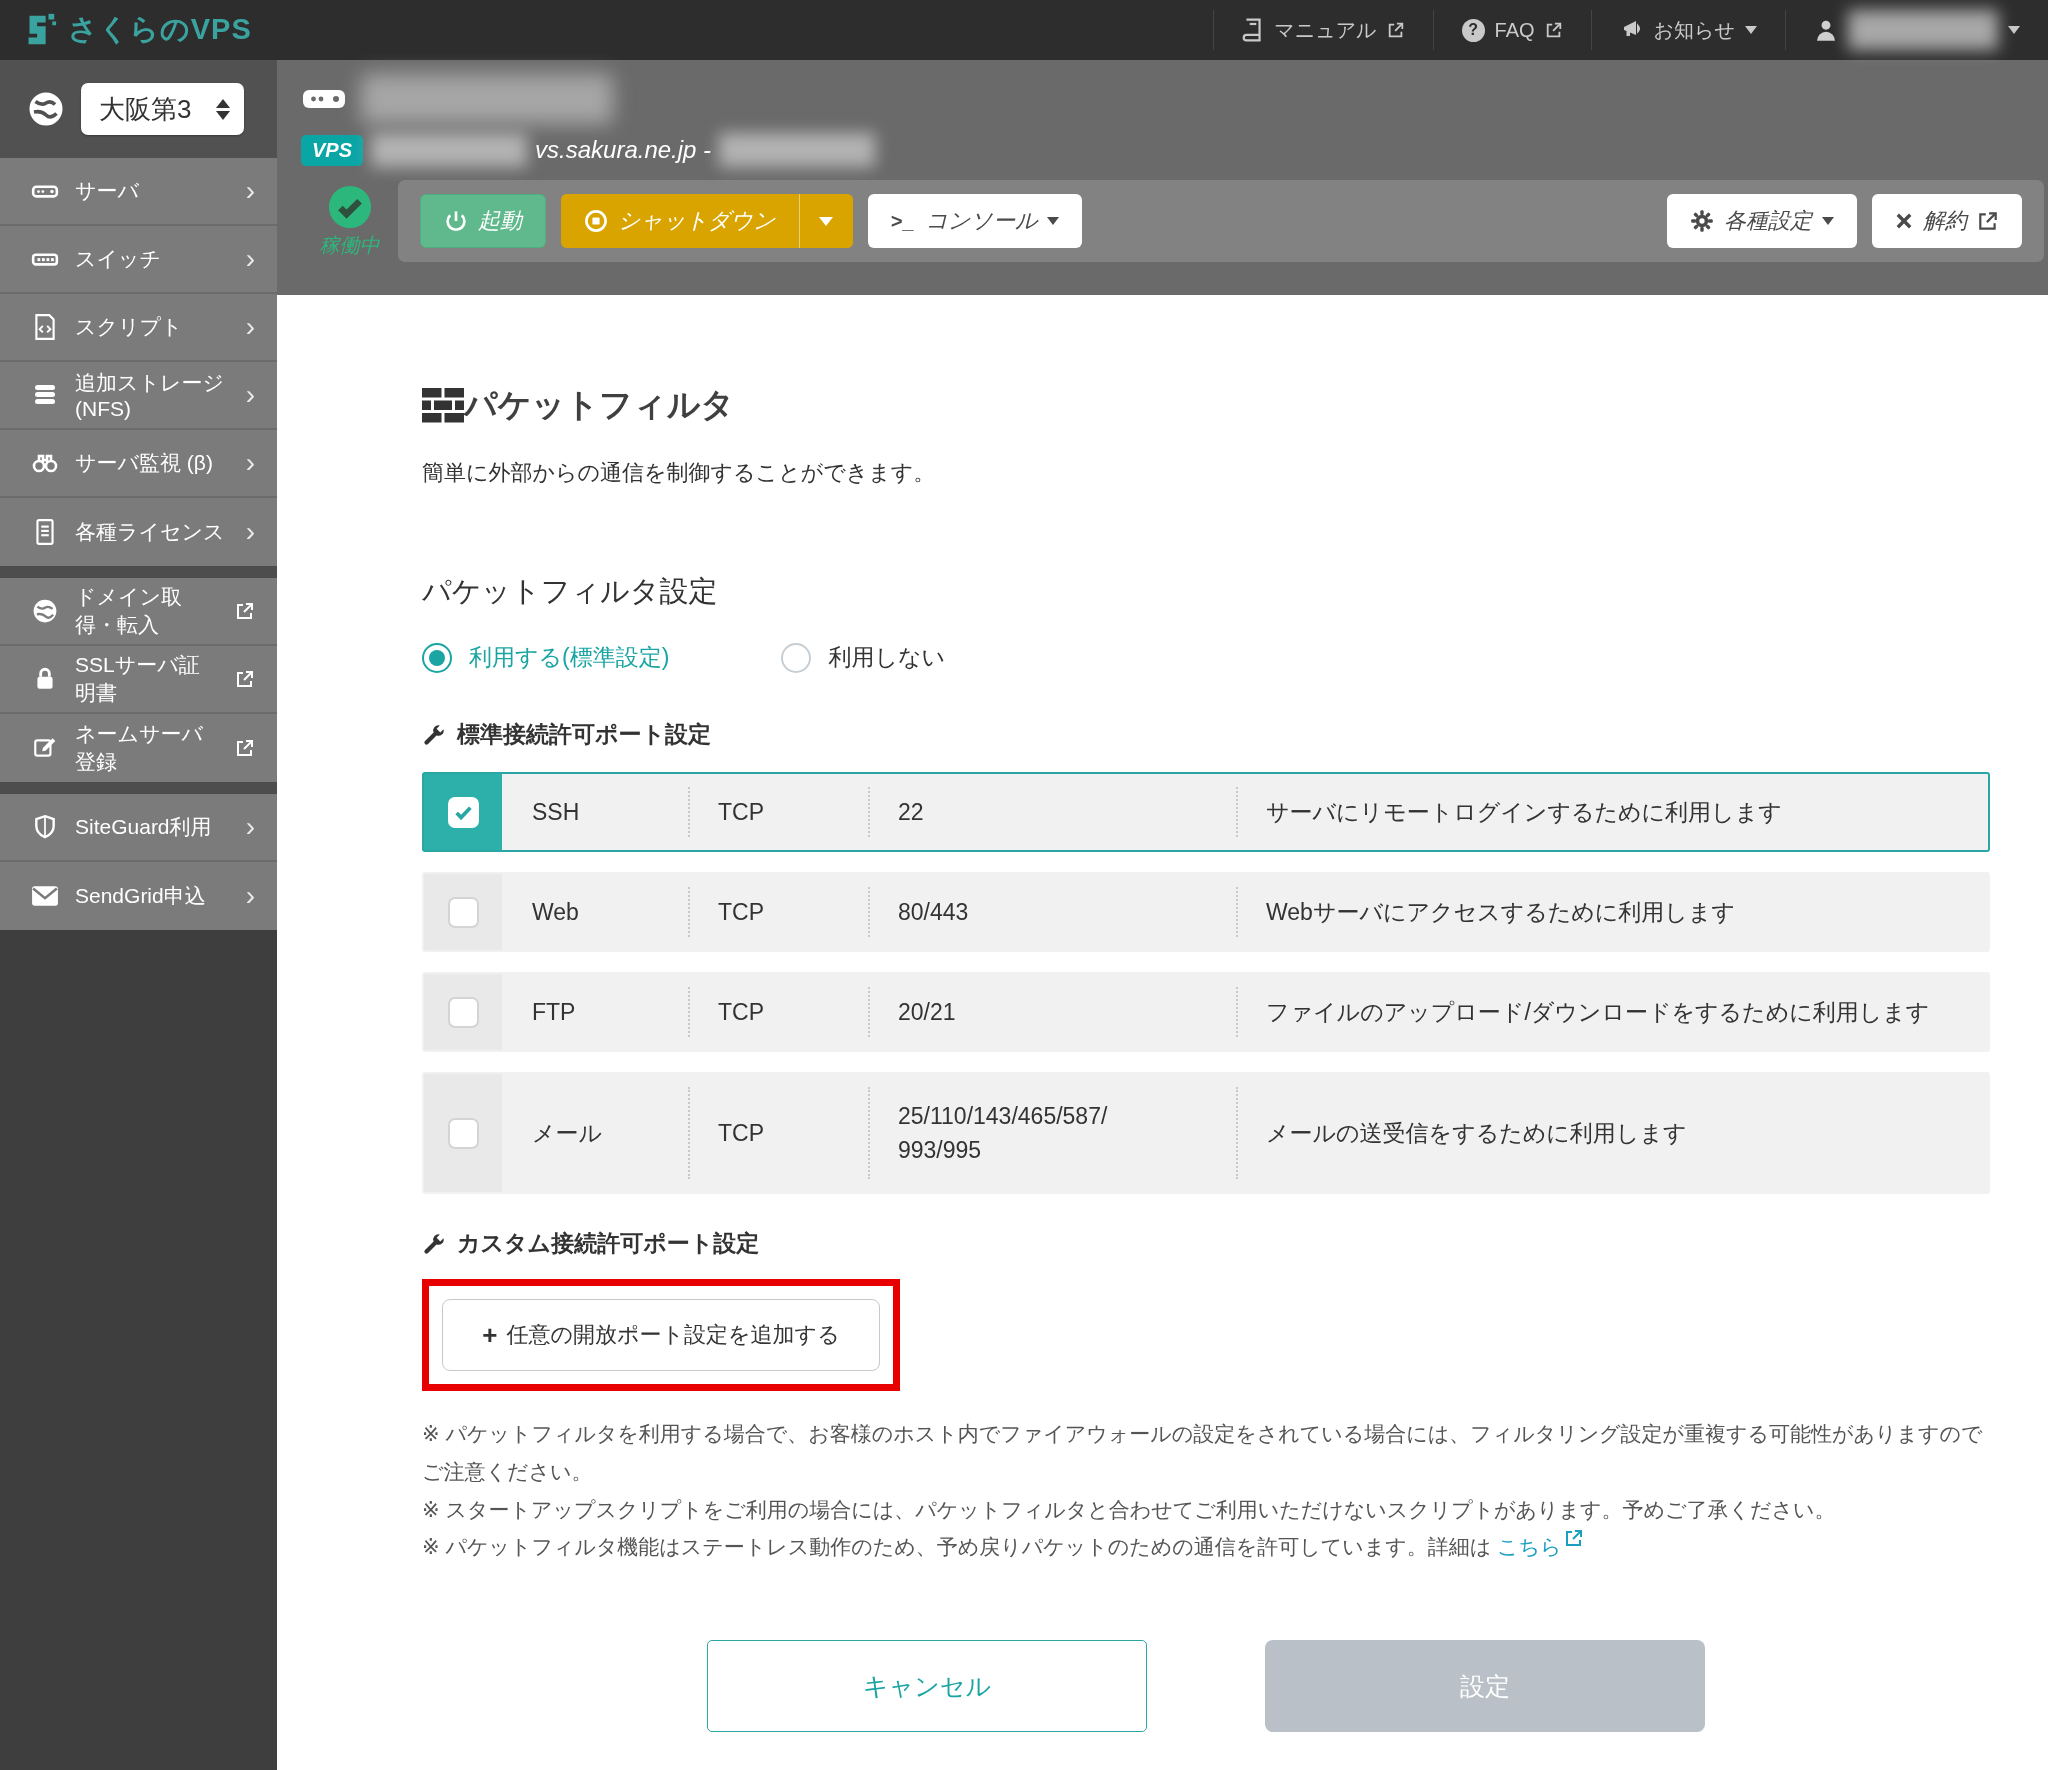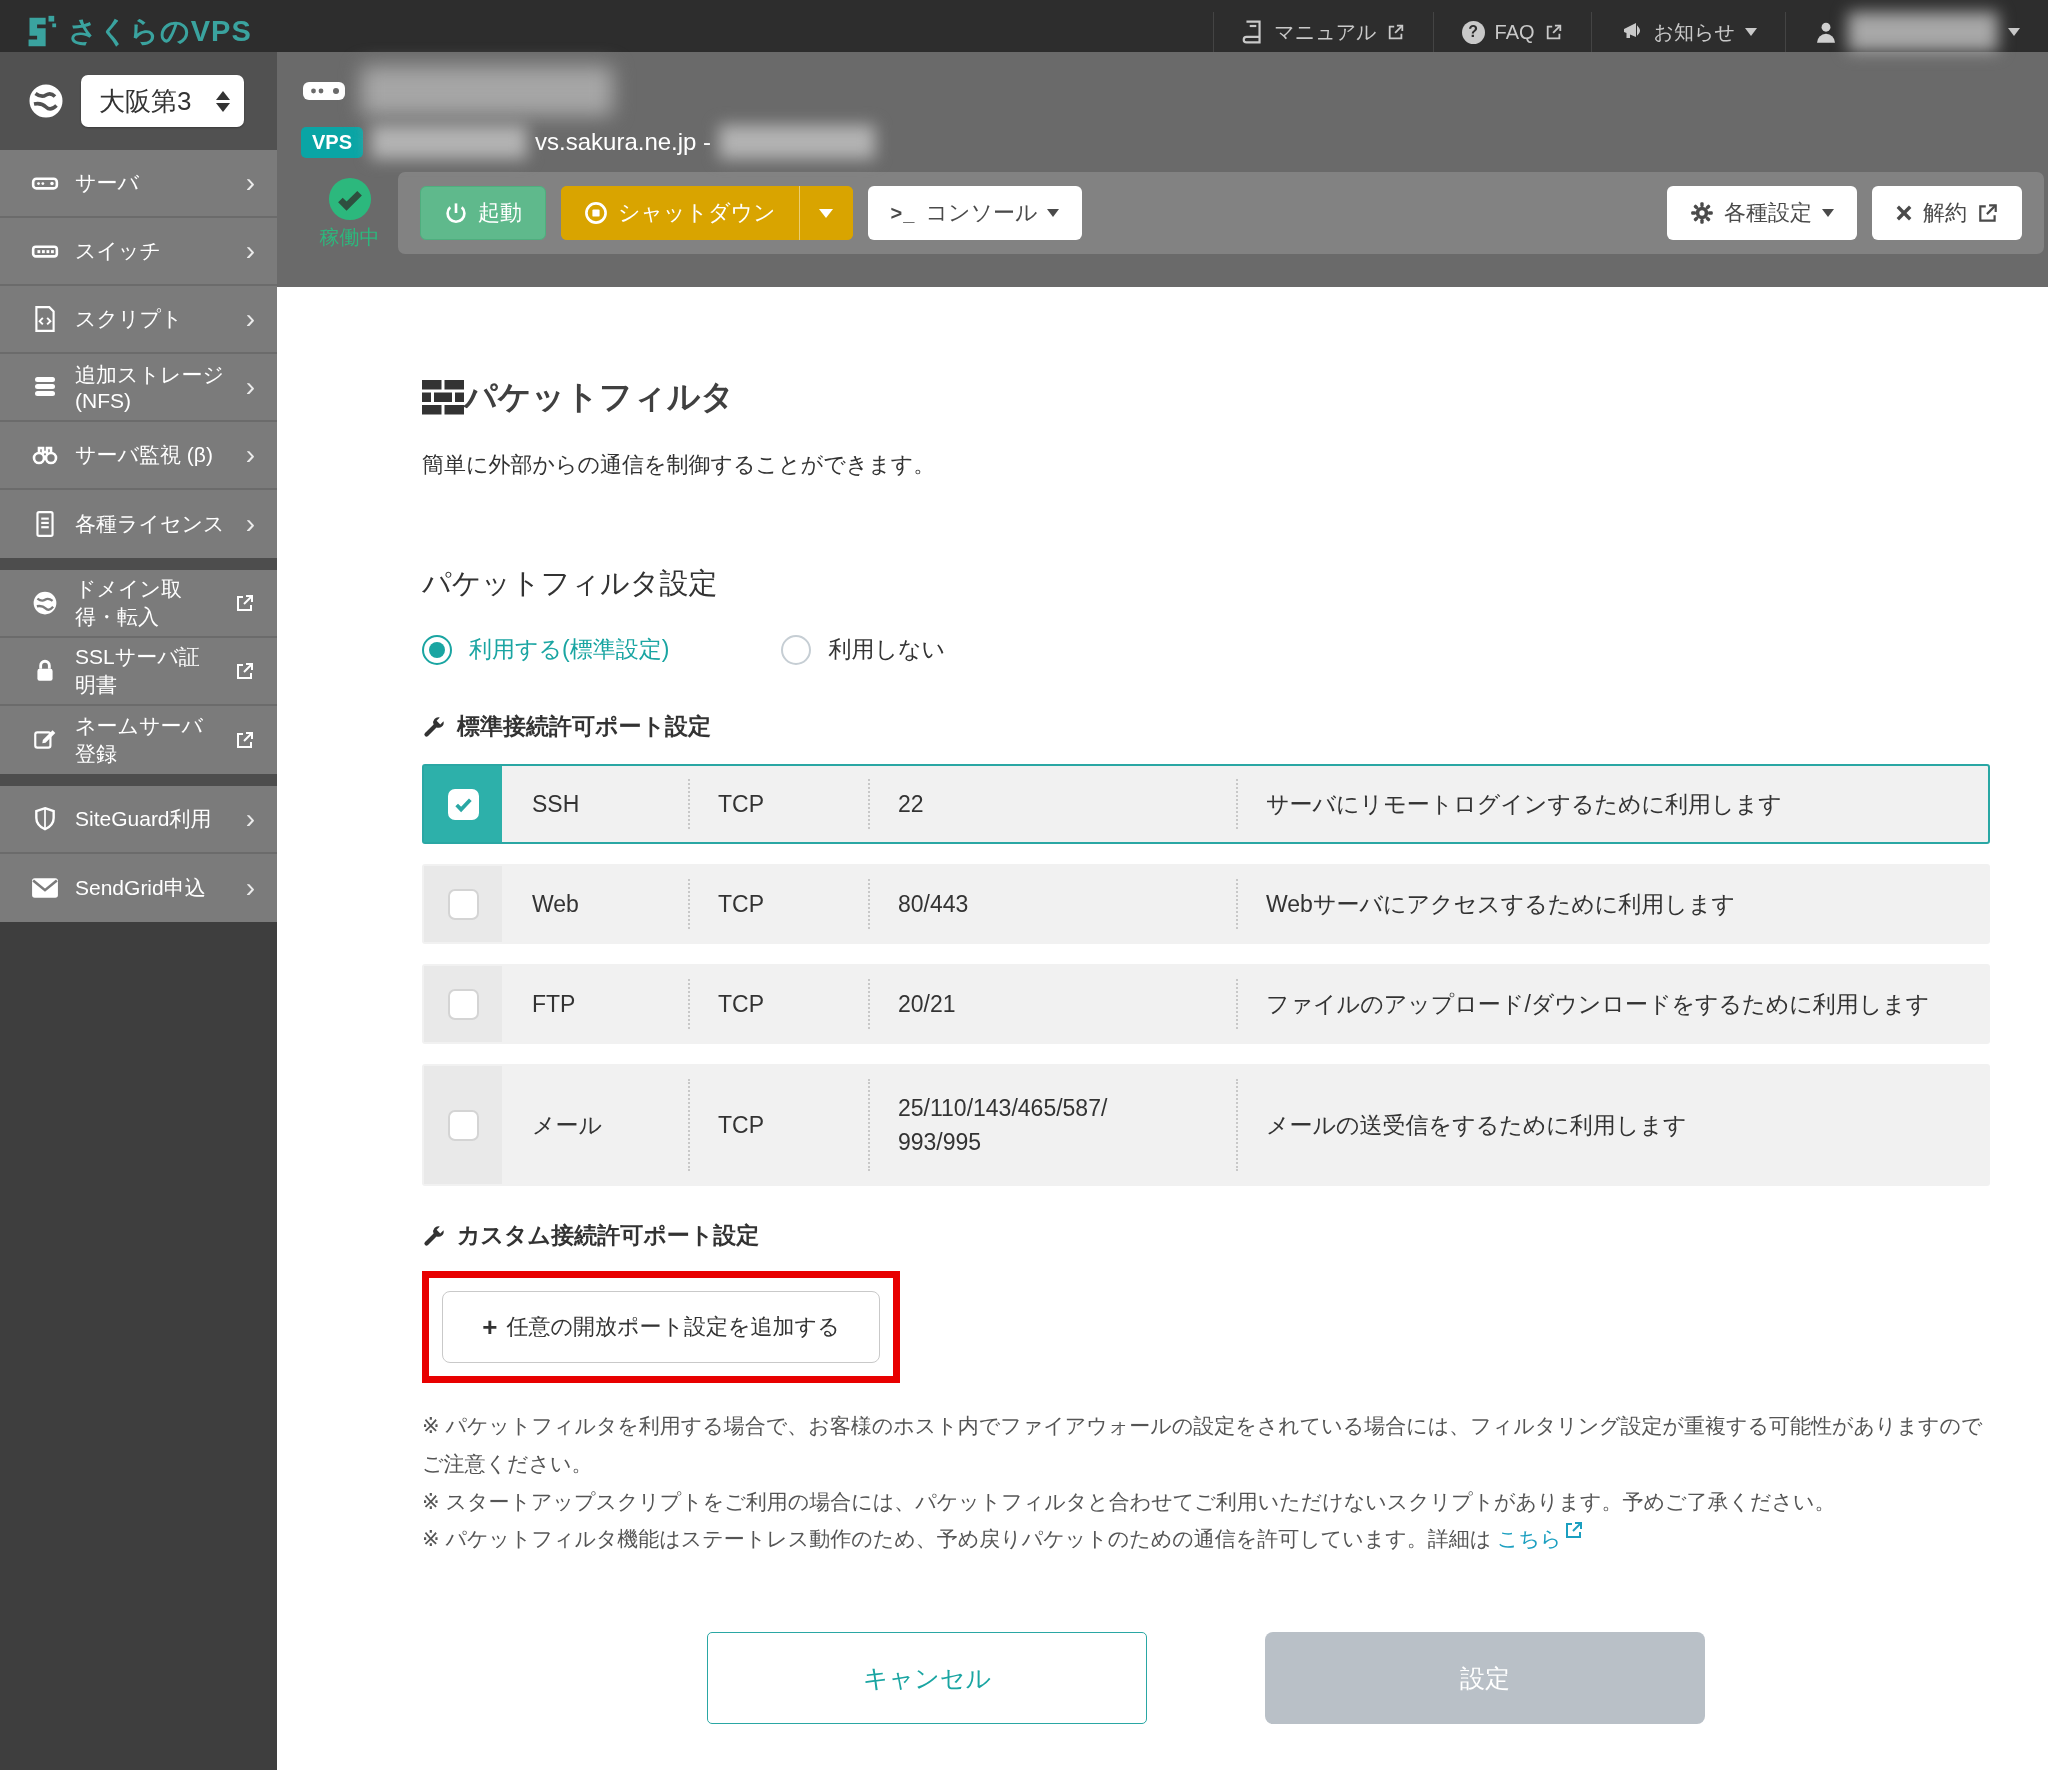--- a/index.html
+++ b/index.html
@@ -3,21 +3,21 @@
 <meta charset="utf-8">
 <style>
   * { margin:0; padding:0; box-sizing:border-box; }
   html,body { width:2048px; height:1770px; }
   body { font-family:"Liberation Sans","DejaVu Sans",sans-serif; background:#fff; overflow:hidden; color:#333; }
   .page { position:relative; width:2048px; height:1770px; display:flex; flex-direction:column; }
   svg { display:block; }
   button { font:inherit; border:none; background:none; cursor:pointer; }
 
   
-  .topbar { height:52px; background:#2d2d2d; display:flex; align-items:flex-end; justify-content:space-between; flex:0 0 auto; }
+  .topbar { height:60px; background:#2d2d2d; display:flex; align-items:center; justify-content:space-between; flex:0 0 auto; }
   .brand { display:flex; align-items:center; gap:10px; padding-left:20px; }
   .brand-name { color:#3aa39f; font-size:29px; font-weight:bold; letter-spacing:1px; }
   .topnav { display:flex; align-items:stretch; }
   .topnav-item { display:flex; align-items:center; gap:10px; padding:0 28px; border-left:1px solid #444; color:#c9c9c9; font-size:20px; cursor:pointer; }
   .caret { width:0; height:0; border-left:7px solid transparent; border-right:7px solid transparent; border-top:9px solid currentColor; display:inline-block; }
   .caret.sm { border-left-width:6px; border-right-width:6px; border-top-width:8px; }
   .q-badge { width:23px; height:23px; border-radius:50%; background:#c9c9c9; color:#2d2d2d; display:flex; align-items:center; justify-content:center; font-weight:bold; font-size:16px; }
   .q-badge::before { content:"?"; }
   .user-blur { width:150px; height:40px; background:#a8a8a8; filter:blur(8px); }
 
@@ -37,21 +37,21 @@
   .side-item:last-child { border-bottom:none; }
   .side-item .lbl { flex:1; }
   .chev { color:rgba(255,255,255,.85); font-size:28px; line-height:1; }
   .chev::before { content:"›"; }
   .side-gap { height:12px; background:#4d4d4d; }
   .side-fill { flex:1; background:#3e3e3e; }
   .icon-w { width:30px; display:flex; justify-content:center; }
 
   
   .main { flex:1; display:flex; flex-direction:column; min-width:0; }
-  .server-header { height:235px; background:#6a6a6a; padding:12px 0 0 24px; flex:0 0 auto; }
+  .server-header { height:235px; background:#6a6a6a; padding:12px 0 0 24px; flex:0 0 auto;font-style:italic; }
   .title-row { display:flex; align-items:center; gap:14px; height:54px; }
   .title-blur { width:252px; height:50px; background:#a6a6a6; filter:blur(10px); border-radius:6px; }
   .host-row { margin-top:6px; display:flex; align-items:center; gap:8px; height:36px; }
   .vps-badge { background:#0aa5a5; color:#fff; font-weight:bold; font-size:20px; border-radius:5px; padding:4px 11px; }
   .host-blur { width:156px; height:34px; background:#b3b3b3; filter:blur(8px); }
   .host-text { color:#fff; font-size:24px; }
   .toolbar-row { margin-top:12px; display:flex; align-items:center; }
   .status { width:97px; display:flex; flex-direction:column; align-items:center; gap:2px; color:#2cb87d; font-size:20px; flex:0 0 auto; }
   .strip { flex:1; margin-right:4px; height:82px; background:#828282; border-radius:7px; display:flex; align-items:center; gap:15px; padding:0 22px; }
   .btn { display:flex; align-items:center; gap:10px; height:54px; border-radius:6px; font-size:22px; color:#fff; padding:0 23px; }

